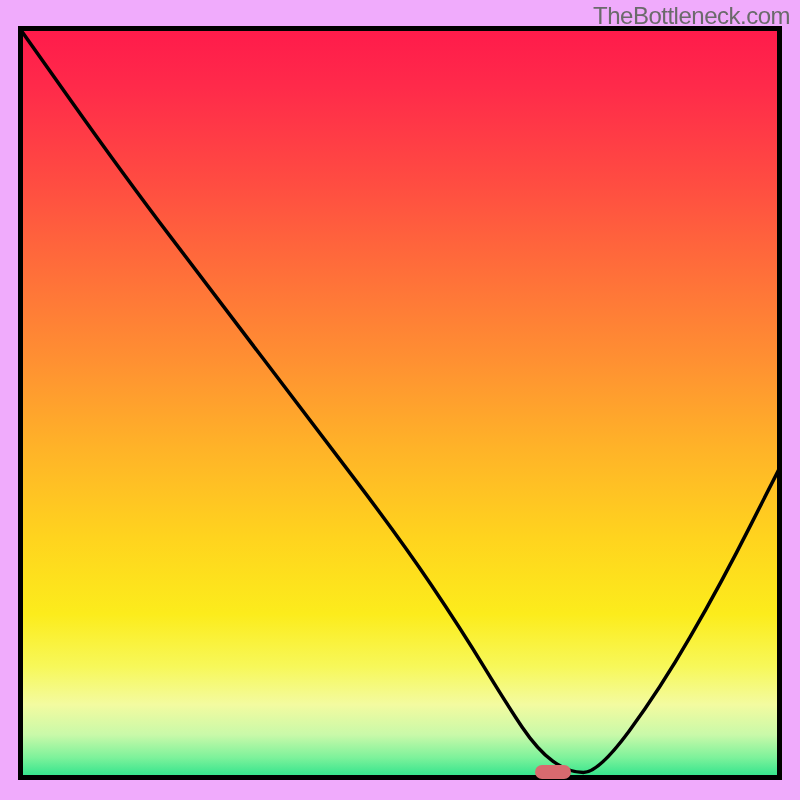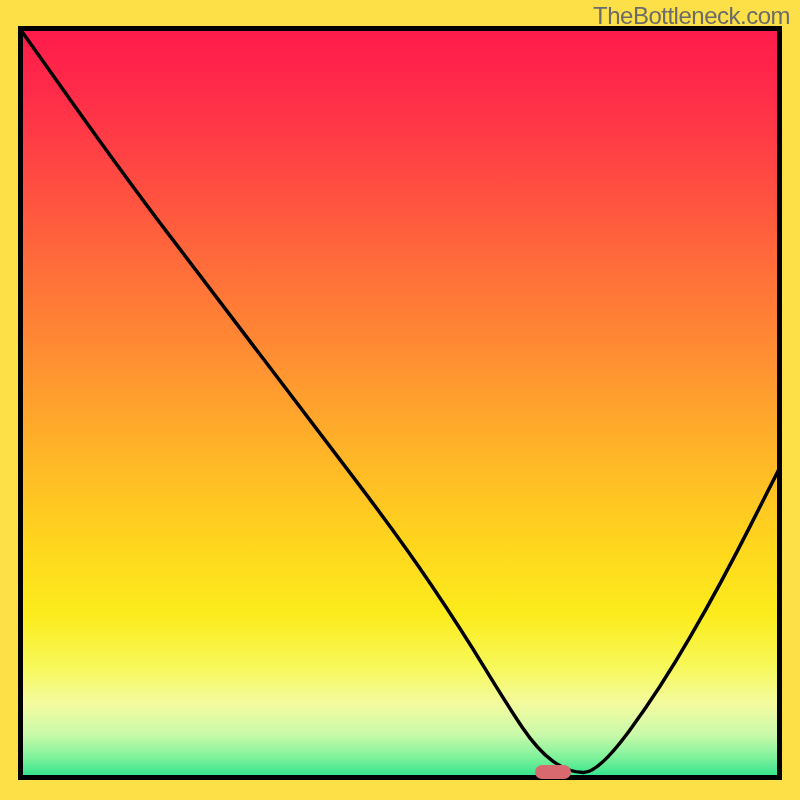--- a/index.html
+++ b/index.html
@@ -7,21 +7,21 @@
     padding: 0;
     width: 800px;
     height: 800px;
     background: #ffffff;
     font-family: Arial, Helvetica, sans-serif;
   }
   .stage {
     position: relative;
     width: 800px;
     height: 800px;
-    background: #fde047;
+    background: #f0abfc;
   }
   .watermark {
     position: absolute;
     top: 2px;
     right: 10px;
     color: #6a6a6a;
     font-size: 24px;
     font-weight: 500;
     letter-spacing: -0.5px;
     z-index: 5;

